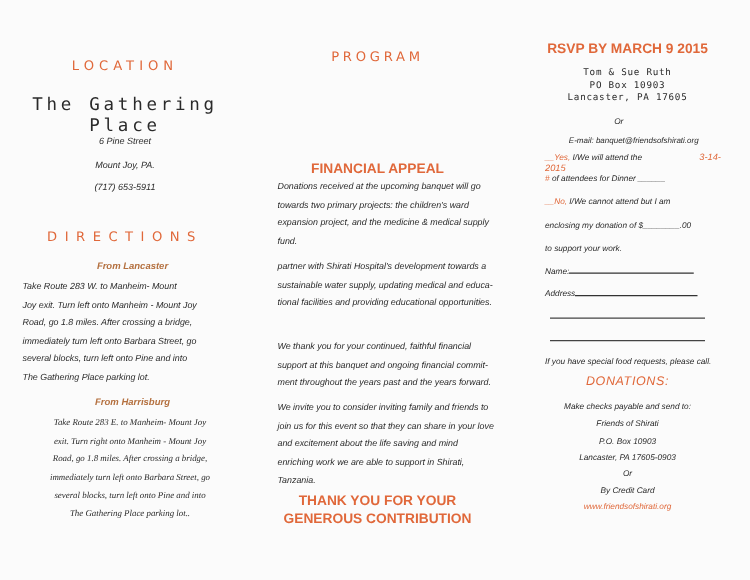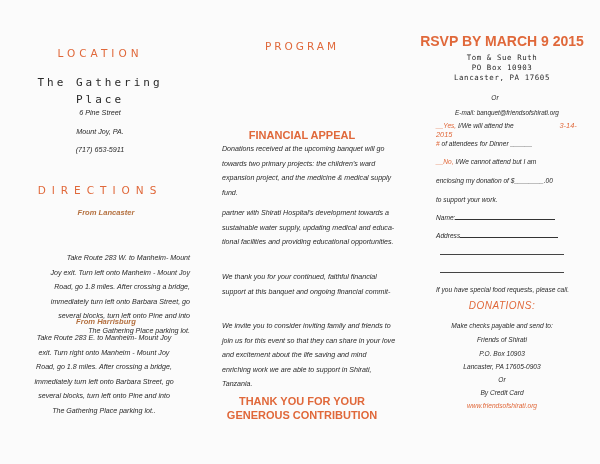--- a/index.html
+++ b/index.html
@@ -16,21 +16,21 @@
   .p3 { left: 404px; width: 196px; }
   .orange { color: #e0683a; }
   .brown { color: #b4703f; margin-left: 12px; }
   .spaced-head {
     font-family: "DejaVu Sans", sans-serif;
     font-size: 10.5px; letter-spacing: 4px; font-weight: normal;
     position: absolute; left: 0; right: 0;
   }
   .sans-spaced {
     font-family: "DejaVu Sans Mono", monospace;
-    font-size: 11px; letter-spacing: 3px; position: absolute; left: 0; right: 0; text-align: center;
+    font-size: 14px; letter-spacing: 3px; position: absolute; left: 0; right: 0; text-align: center;
   }
   .it {
     font-family: "Liberation Sans", sans-serif; font-style: italic;
     font-size: 7.2px; position: absolute; left: 0; right: 0;
   }
   .para {
     font-family: "Liberation Sans", sans-serif; font-style: italic;
     font-size: 7.1px; line-height: 14.6px;
     position: absolute;
   }
@@ -60,31 +60,31 @@
   <div class="spaced-head orange" style="top:47px;">LOCATION</div>
   <div class="sans-spaced" style="top:76px;">The Gathering</div>
   <div class="sans-spaced" style="top:93px;">Place</div>
   <div class="it" style="top:108px;">6 Pine Street</div>
   <div class="it" style="top:127px;">Mount Joy, PA.</div>
   <div class="it" style="top:145px;">(717) 653-5911</div>
 
   <div class="spaced-head orange" style="top:184px;letter-spacing:6px;">DIRECTIONS</div>
 
   <div class="sub-head brown" style="top:208px;">From Lancaster</div>
-  <div class="para" style="top:222px;left:18px;right:10px;text-align:right;margin-top:29px;">
+  <div class="para" style="top:222px;left:18px;right:10px;text-align:left;">
     <div>Take Route 283 W. to Manheim-  Mount</div>
     <div>Joy exit. Turn left onto Manheim - Mount Joy</div>
     <div>Road, go 1.8 miles.  After crossing  a bridge,</div>
     <div>immediately turn left onto Barbara Street, go</div>
     <div>several blocks, turn left onto Pine and into</div>
     <div>The Gathering Place parking lot.</div>
   </div>
 
   <div class="sub-head brown" style="top:317px;">From Harrisburg</div>
-  <div class="para" style="top:331px;left:18px;right:10px;text-align:center;">
+  <div class="para" style="top:331px;left:18px;right:10px;text-align:center;font-family:Liberation Serif, serif;">
     <div>Take Route 283 E. to Manheim-  Mount Joy</div>
     <div>exit. Turn right onto Manheim - Mount Joy</div>
     <div>Road, go 1.8 miles.  After crossing  a bridge,</div>
     <div>immediately turn left onto Barbara Street, go</div>
     <div>several blocks, turn left onto Pine and into</div>
     <div>The Gathering Place parking lot..</div>
   </div>
 </div>
 
 <div class="panel p2">
@@ -99,35 +99,36 @@
     <div>fund.</div>
   </div>
   <div class="para" style="top:206px;left:18px;right:0;text-align:left;">
     <div>partner with Shirati Hospital's development towards a</div>
     <div>sustainable water supply, updating medical and educa-</div>
     <div>tional facilities and providing educational opportunities.</div>
   </div>
   <div class="para" style="top:270px;left:18px;right:0;text-align:left;">
     <div>We thank you for your continued, faithful financial</div>
     <div>support at this banquet and ongoing financial commit-</div>
+    <div>ment throughout the years past and the years forward.</div>
   </div>
   <div class="para" style="top:319px;left:18px;right:0;text-align:left;">
     <div>We invite you to consider inviting family and friends to</div>
     <div>join us for this event so that they can share in your love</div>
     <div>and excitement about the life saving and mind</div>
     <div>enriching work we are able to support in Shirati,</div>
     <div>Tanzania.</div>
   </div>
 
   <div class="bold-head orange" style="top:395px;">THANK YOU FOR YOUR</div>
   <div class="bold-head orange" style="top:409px;">GENEROUS CONTRIBUTION</div>
 </div>
 
 <div class="panel p3">
-  <div class="bold-head orange" style="top:33px;font-size:14px;">RSVP BY MARCH 9 2015</div>
+  <div class="bold-head orange" style="top:33px;font-size:11px;">RSVP BY MARCH 9 2015</div>
   <div class="mono" style="top:53px;">Tom &amp; Sue Ruth</div>
   <div class="mono" style="top:63px;">PO Box 10903</div>
   <div class="mono" style="top:73px;">Lancaster, PA   17605</div>
   <div class="it" style="top:94px;left:-14px;font-size:6.6px;">Or</div>
   <div class="it" style="top:109px;left:10px;font-size:6.4px;">E-mail: banquet@friendsofshirati.org</div>
 
   <div class="left-it" style="top:121px;">
     <span class="orange">__</span><span class="orange">Yes,</span><span> I/We will attend the </span><span class="orange" style="font-size:7.4px;padding-left:44px;">3-14-2015</span>
   </div>
   <div class="left-it" style="top:140px;">

